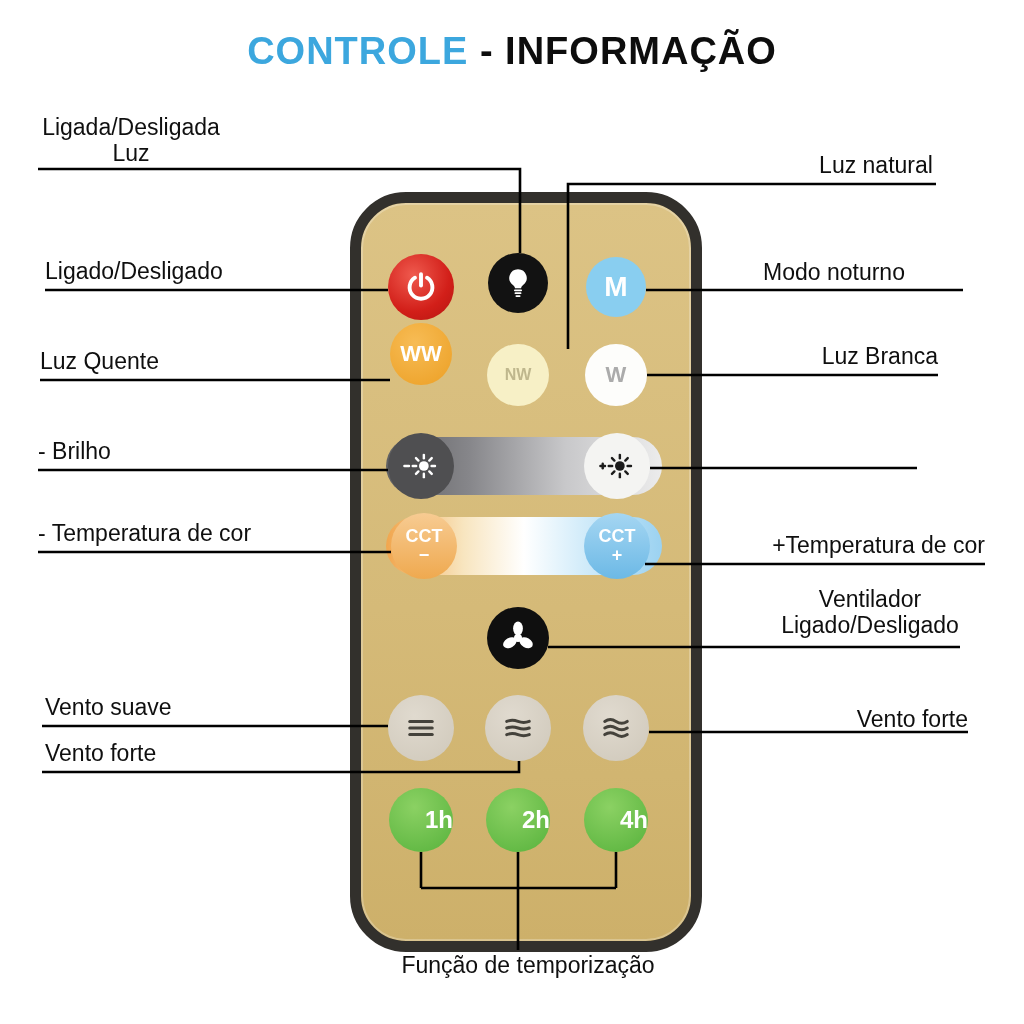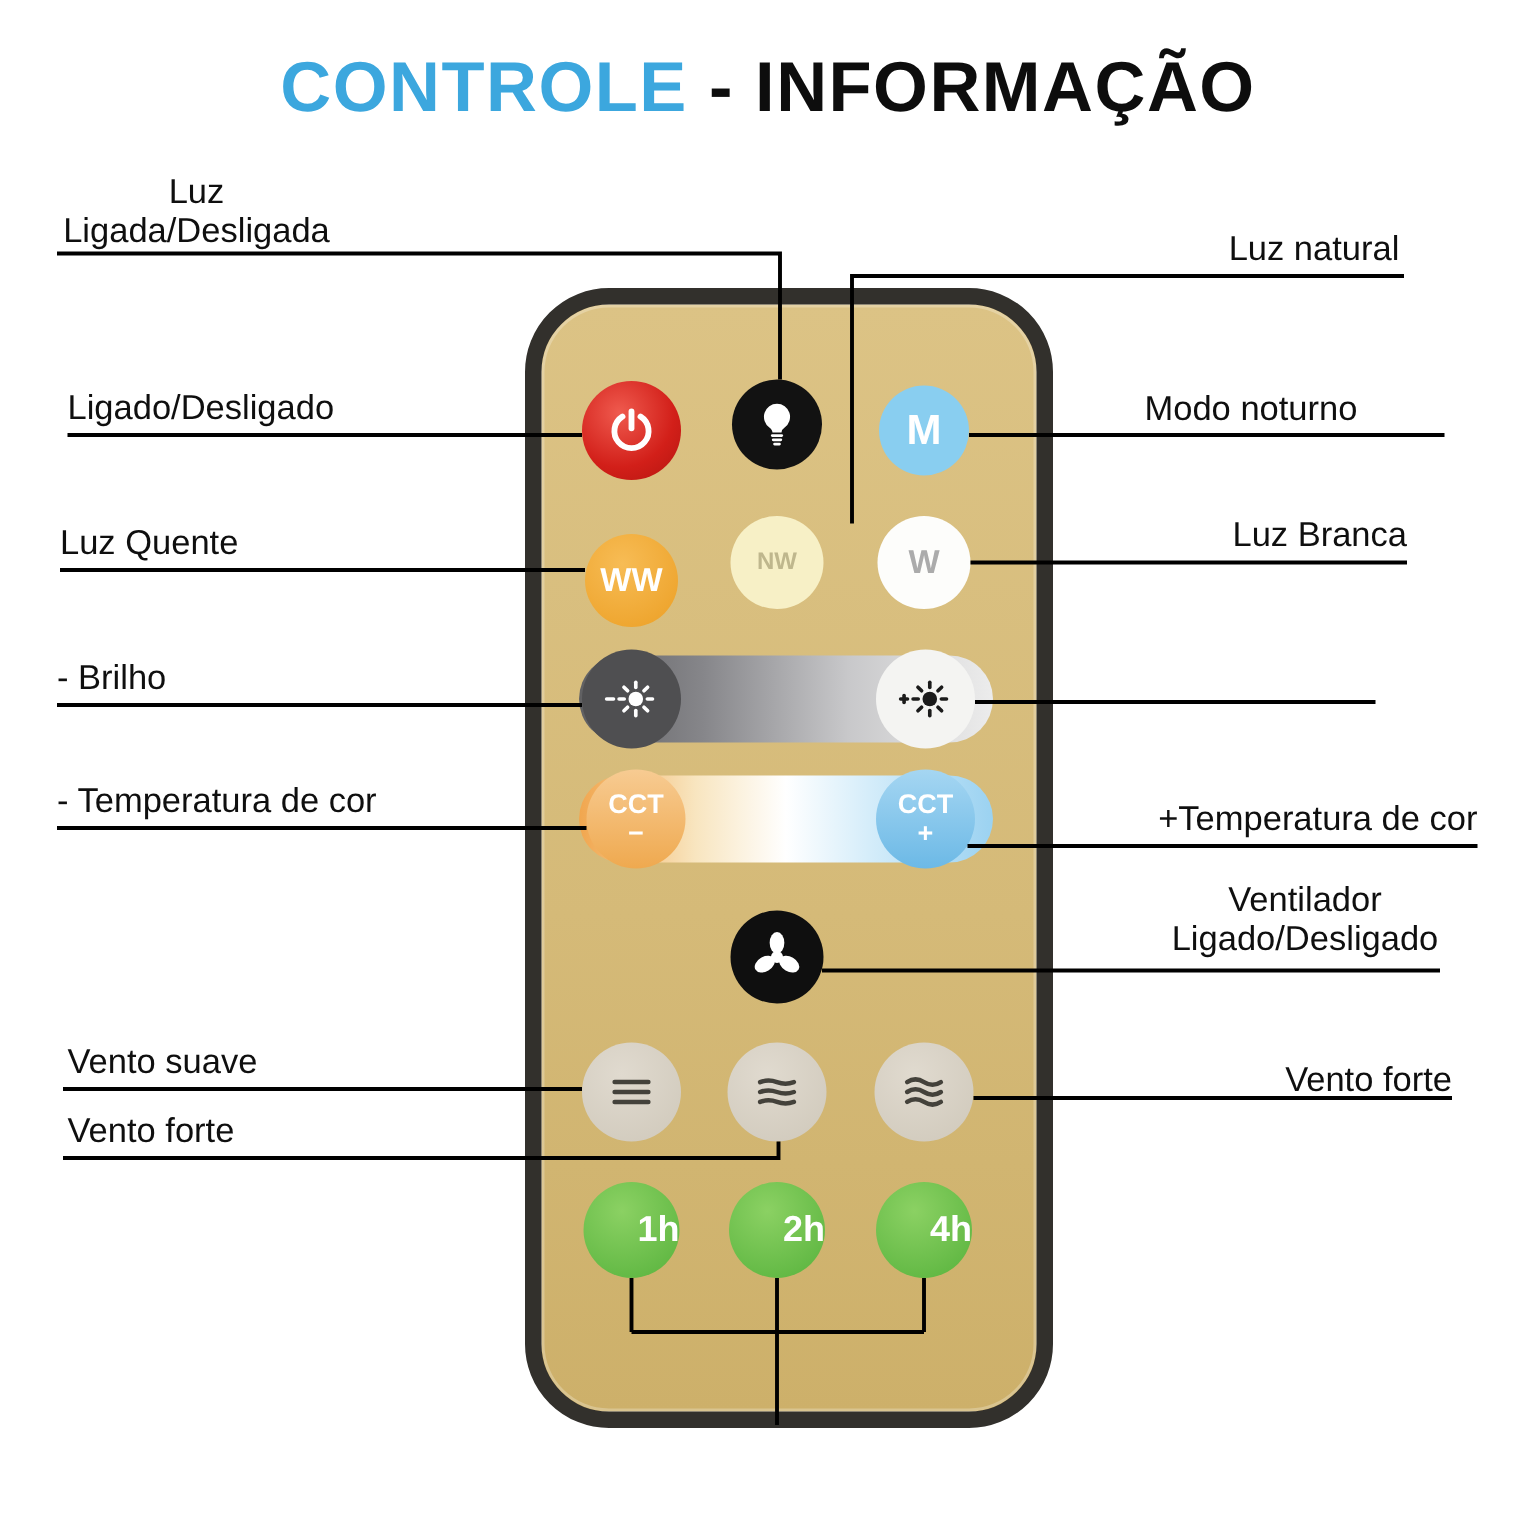--- a/index.html
+++ b/index.html
@@ -1,21 +1,21 @@
 <!DOCTYPE html>
 <html><head>
 <meta charset="utf-8">
 <style>
   html,body{margin:0;padding:0;background:#fff;}
   .stage{position:relative;width:1024px;height:1024px;background:#ffffff;
          font-family:"Liberation Sans",sans-serif;overflow:hidden;}
 
   
   .title{position:absolute;top:30px;left:0;width:100%;text-align:center;margin:0;
-         font-size:47px;font-weight:900;letter-spacing:1px;}
+         font-size:38px;font-weight:900;letter-spacing:1px;}
   .t-blue{color:#3CA7DE;}
   .t-dark{color:#0D0D0D;}
 
   
   .remote{position:absolute;left:350px;top:192px;width:352px;height:760px;z-index:0;
           box-sizing:border-box;border:11px solid #32302C;border-radius:56px;
           background:linear-gradient(180deg,#DCC385 0%,#D5BA78 55%,#CDB06A 100%);
           box-shadow:inset 0 0 0 2px rgba(255,255,255,0.25);}
 
   
@@ -25,21 +25,21 @@
   .pill-cct{left:386px;top:517px;width:276px;height:58px;
           background:linear-gradient(90deg,#F1A64E 0%,#F8E5BF 28%,#FFFFFF 50%,#D5EDFA 70%,#9BD2F1 100%);}
 
   
   .btn{position:absolute;z-index:2;border-radius:50%;display:flex;
        align-items:center;justify-content:center;font-weight:bold;}
   #btn-power{left:388px;top:254px;width:66px;height:66px;
        background:radial-gradient(circle at 38% 32%,#EF5A4E 0%,#D21F19 60%,#B31510 100%);}
   #btn-bulb{left:488px;top:253px;width:60px;height:60px;background:#121212;}
   #btn-m{left:586px;top:257px;width:60px;height:60px;background:#89CEF0;color:#FFFFFF;font-size:28px;}
-  #btn-ww{left:390px;top:356px;width:62px;height:62px;color:#FFFFFF;font-size:22px;
+  #btn-ww{left:390px;top:323px;width:62px;height:62px;color:#FFFFFF;font-size:22px;
        background:radial-gradient(circle at 40% 32%,#F7BC55,#EC9F24);justify-content:center;}
   #btn-nw{left:487px;top:344px;width:62px;height:62px;background:#F7F0C6;color:#BFB78D;font-size:16px;}
   #btn-w{left:585px;top:344px;width:62px;height:62px;background:#FDFDFB;color:#ABABAB;font-size:22px;}
   #btn-dim{left:388px;top:433px;width:66px;height:66px;background:#4F4F51;}
   #btn-bright{left:584px;top:433px;width:66px;height:66px;background:#F4F4F2;}
   #btn-cct-minus{left:391px;top:513px;width:66px;height:66px;flex-direction:column;
        color:#FFFFFF;font-size:18px;line-height:1.05;
        background:linear-gradient(180deg,#F7CB92,#EFA94F);}
   #btn-cct-plus{left:584px;top:513px;width:66px;height:66px;flex-direction:column;
        color:#FFFFFF;font-size:18px;line-height:1.05;
@@ -231,32 +231,33 @@
       <path d="M968 732 H649"></path>
       <path d="M421 852 V888"></path>
       <path d="M518 852 V888"></path>
       <path d="M616 852 V888"></path>
       <path d="M421 888 H616"></path>
       <path d="M518 888 V950"></path>
     </g>
   </svg>
 
   <div class="lbl" id="lbl-luz">
+    <span class="line">Ligada/Desligada</span>
     <span class="line">Luz</span>
-    <span class="line">Ligada/Desligada</span>
   </div>
   <div class="lbl" id="lbl-natural">Luz natural</div>
   <div class="lbl" id="lbl-power">Ligado/Desligado</div>
   <div class="lbl" id="lbl-night">Modo noturno</div>
   <div class="lbl" id="lbl-quente">Luz Quente</div>
   <div class="lbl" id="lbl-branca">Luz Branca</div>
   <div class="lbl" id="lbl-brilho-minus">- Brilho</div>
   <div class="lbl" id="lbl-temp-plus">+Temperatura de cor</div>
   <div class="lbl" id="lbl-temp-minus">- Temperatura de cor</div>
   <div class="lbl" id="lbl-vent">
     <span class="line">Ventilador</span>
     <span class="line">Ligado/Desligado</span>
   </div>
   <div class="lbl" id="lbl-vsuave">Vento suave</div>
   <div class="lbl" id="lbl-vmedio">Vento forte</div>
   <div class="lbl" id="lbl-vforte">Vento forte</div>
+  <div class="lbl" id="lbl-timer">Função de temporização</div>
 
 </div>
 
 </body></html>

